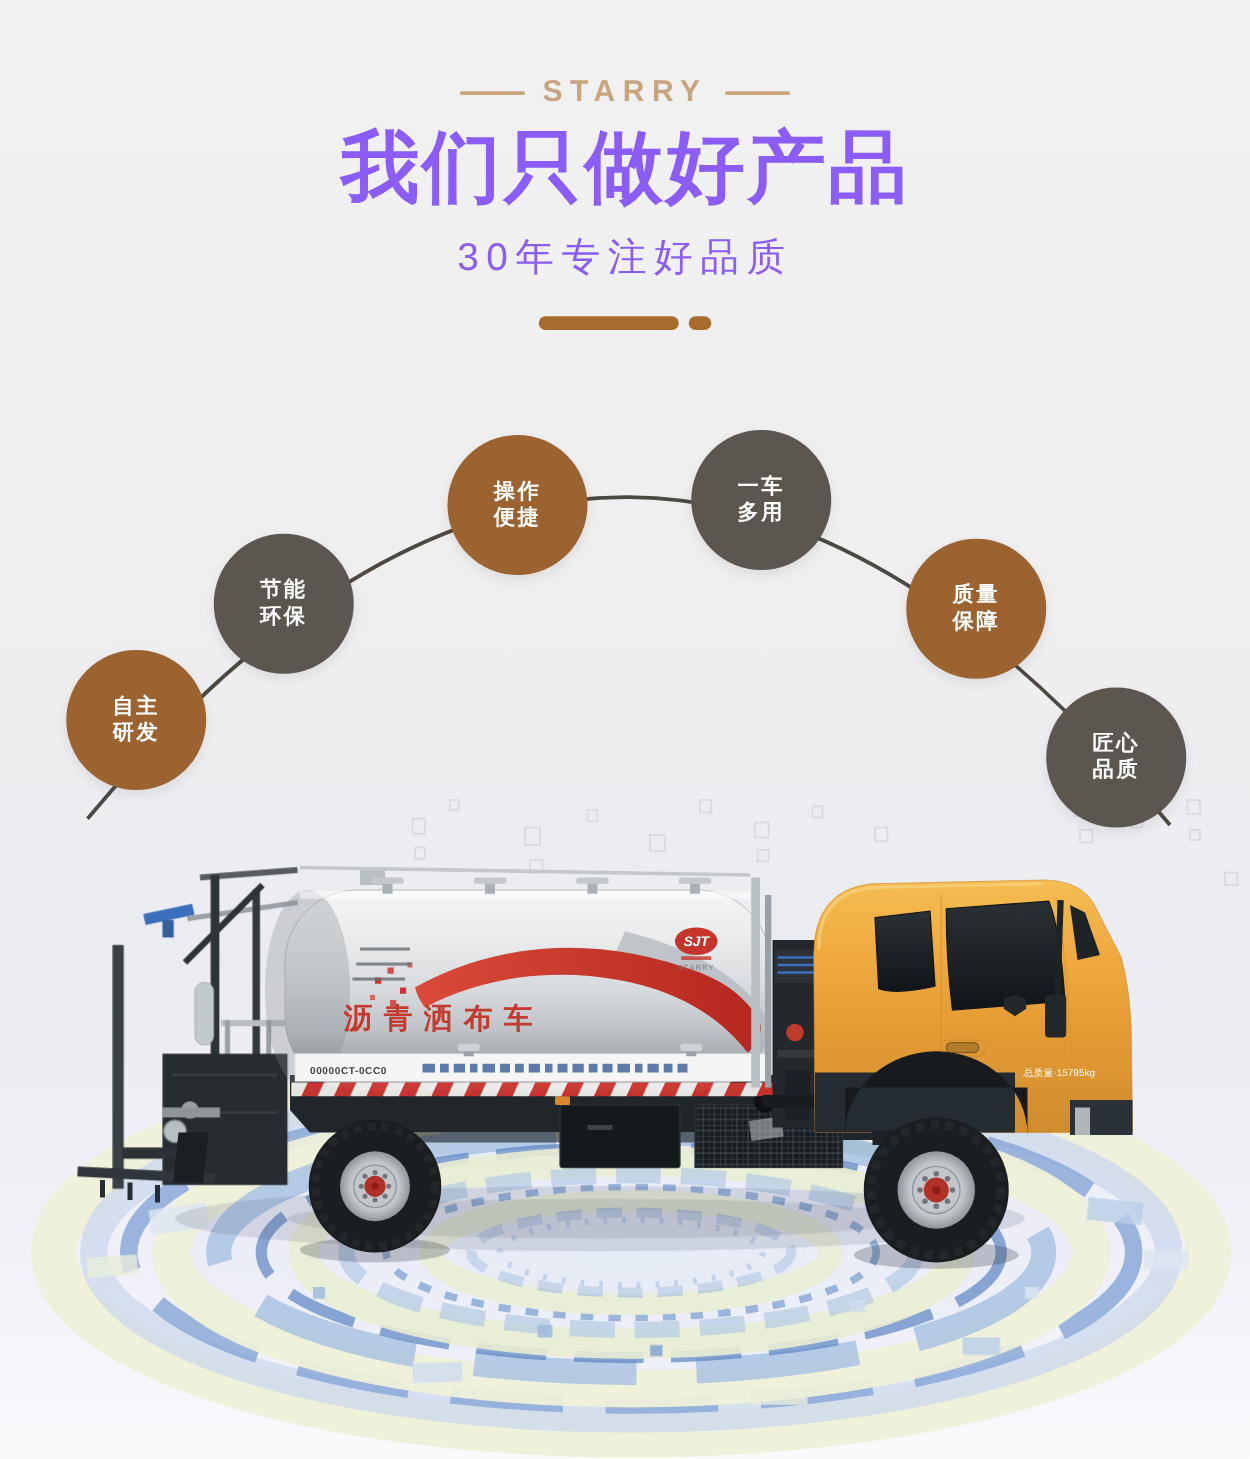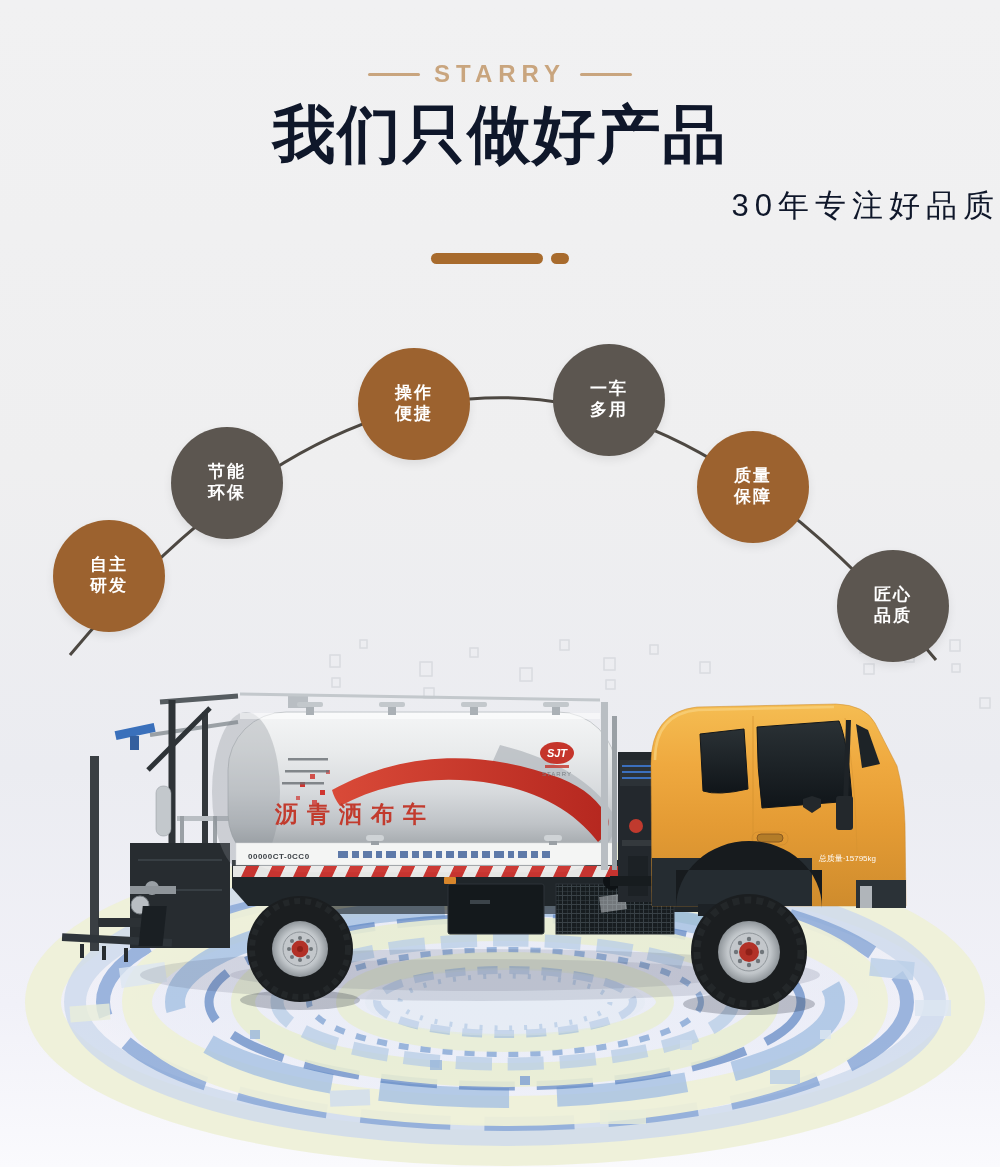--- a/index.html
+++ b/index.html
@@ -7,42 +7,42 @@
     width:1000px;height:1167px;overflow:hidden;position:relative;
     font-family:"Liberation Sans","DejaVu Sans",sans-serif;
     background:linear-gradient(180deg,#f1f1f2 0%,#efeff0 40%,#ebecf1 66%,#f1f1f8 86%,#fafafd 100%);
   }
   .layer{position:absolute;left:0;top:0;width:1000px;height:1167px;}
   
   .header{position:absolute;left:0;top:0;width:1000px;text-align:center;z-index:5;}
   .brand-row{display:flex;align-items:center;justify-content:center;gap:14px;padding-top:60px;}
   .brand-line{width:52px;height:3px;background:#c9a57e;border-radius:2px;}
   .brand-text{font-size:24px;font-weight:bold;letter-spacing:6px;color:#c9a57e;}
-  .title{margin-top:12px;font-size:63px;color:#0f172a;letter-spacing:2px;line-height:1.1;}
+  .title{margin-top:12px;font-size:63px;color:#8b5cf6;letter-spacing:2px;line-height:1.1;}
   .title .reg{font-weight:600;}
   .title .bold{font-weight:900;}
-  .subtitle{margin-top:16px;font-size:31px;font-weight:300;color:#0f172a;letter-spacing:6px;text-align:right;}
+  .subtitle{margin-top:16px;font-size:31px;font-weight:300;color:#8b5cf6;letter-spacing:6px;}
   .divider{display:flex;justify-content:center;align-items:center;gap:8px;margin-top:26px;}
   .divider .bar{width:112px;height:11px;border-radius:6px;background:#a86b2d;}
   .divider .dot{width:18px;height:11px;border-radius:6px;background:#a86b2d;}
   
   .arc-layer{z-index:2;pointer-events:none;}
   .badge{
     position:absolute;width:112px;height:112px;border-radius:50%;
     display:flex;flex-direction:column;align-items:center;justify-content:center;
     color:#fff;font-size:17px;font-weight:600;letter-spacing:2px;line-height:1.22;z-index:3;
     box-shadow:0 4px 10px rgba(0,0,0,.08);
   }
   .badge.brown{background:#9c622f;}
   .badge.gray{background:#5c5650;}
   .badge-1{left:53px;top:520px;}
   .badge-2{left:171px;top:427px;}
   .badge-3{left:358px;top:348px;}
   .badge-4{left:553px;top:344px;}
-  .badge-5{left:697px;top:431px;}
+  .badge-5{left:725px;top:431px;}
   .badge-6{left:837px;top:550px;justify-content:center;}
   
   .scene{z-index:1;}
   svg text{font-family:"Liberation Sans","DejaVu Sans",sans-serif;}
 </style>
 </head>
 <body>
 
 <svg class="layer scene" viewBox="0 0 1000 1167">
   <defs>

